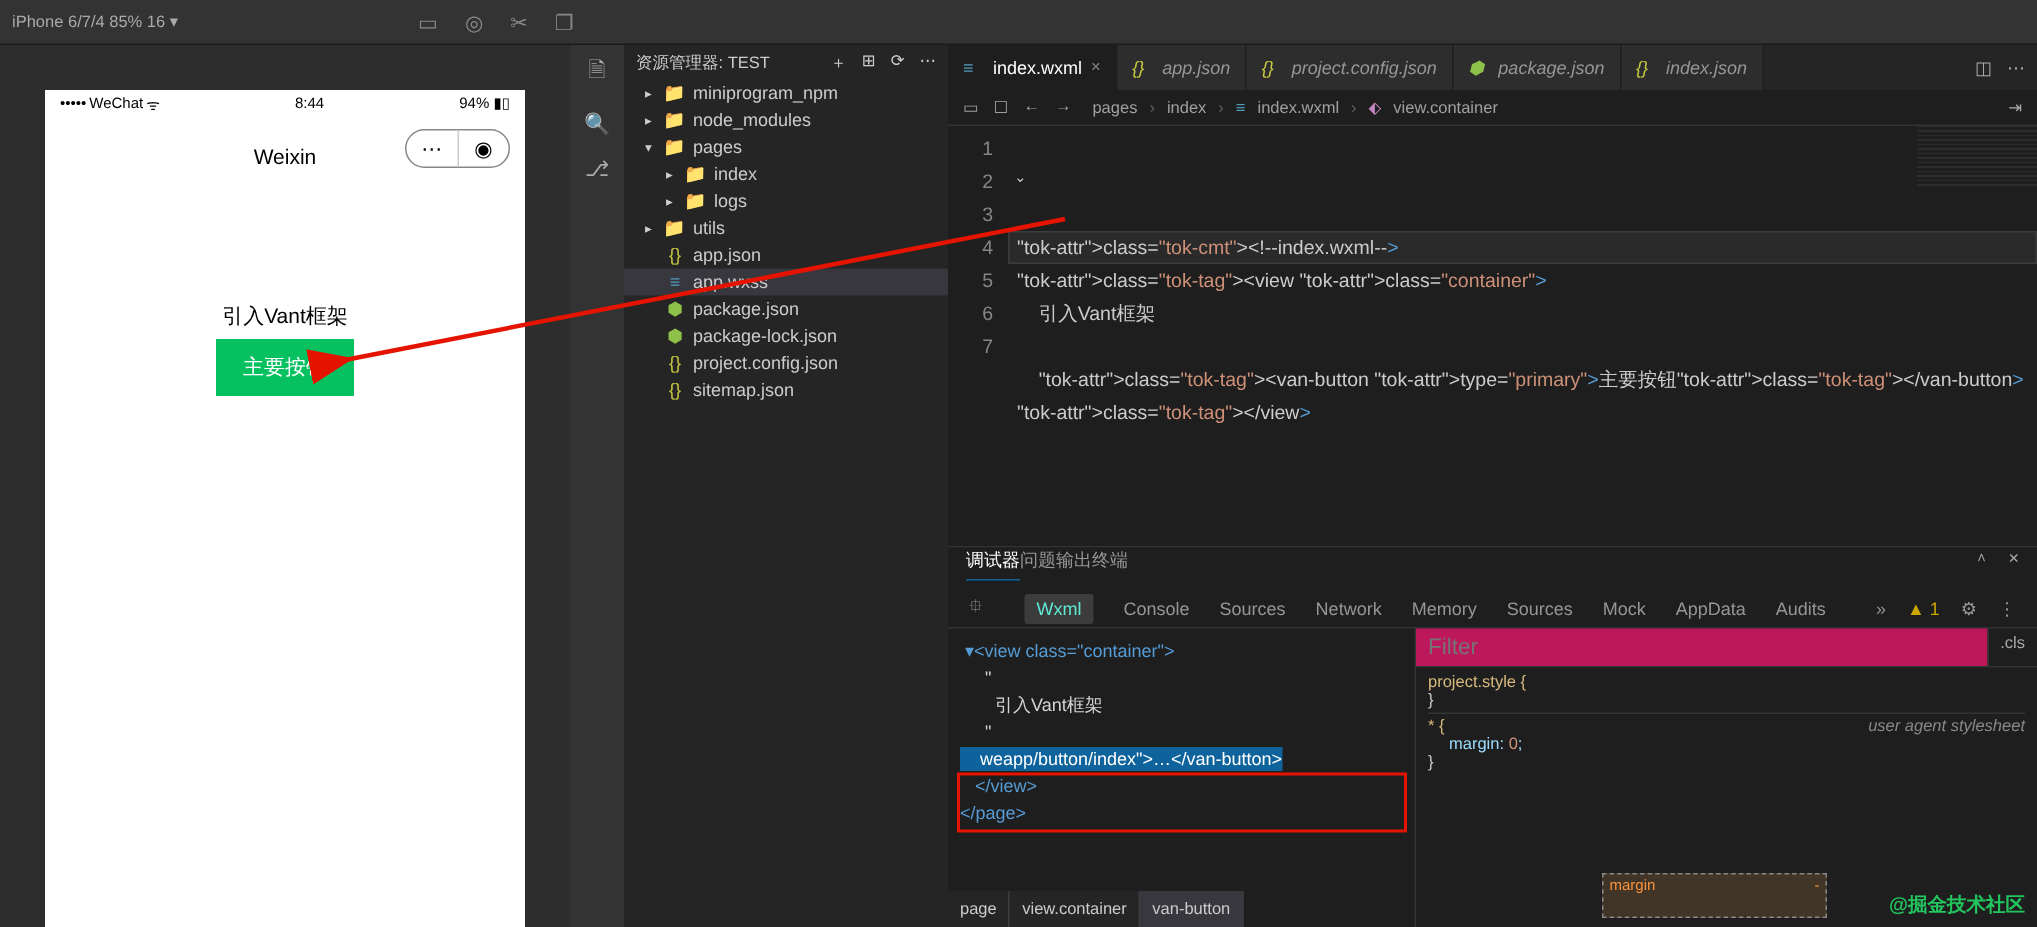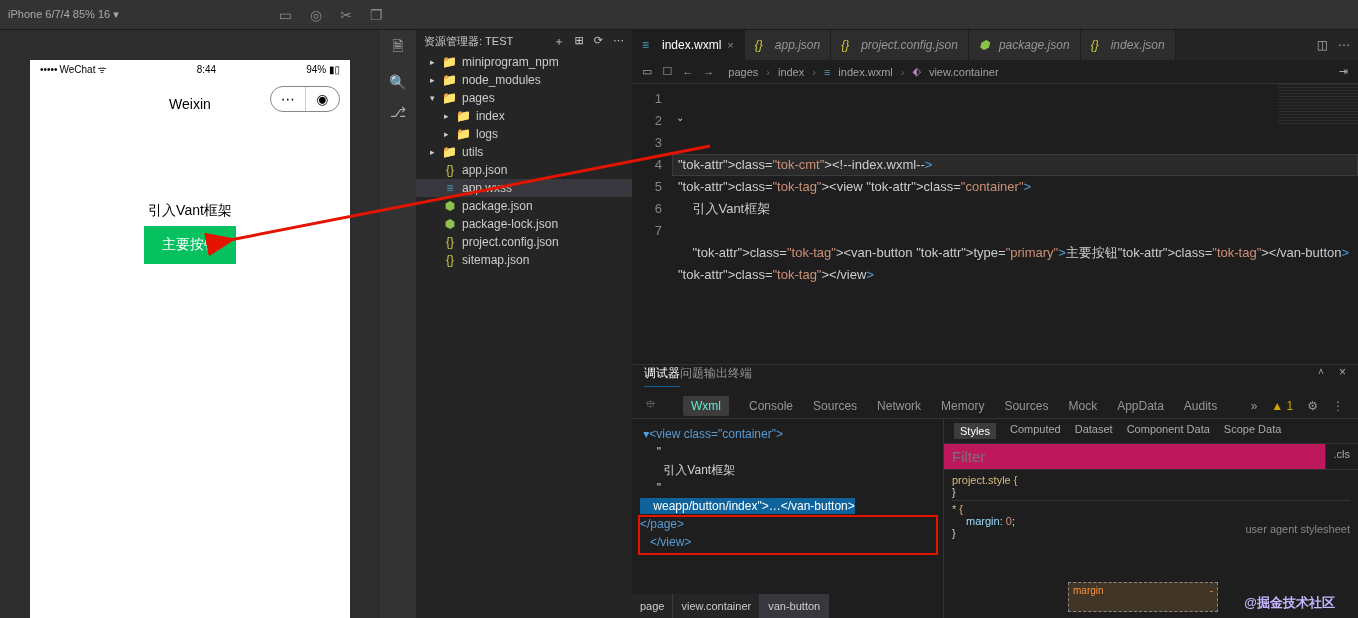--- a/index.html
+++ b/index.html
@@ -98,27 +98,27 @@
 .crumb-path span.on { background: #37373d; }
 
 .styles-pane { width: 415px; border-left: 1px solid #333; display: flex; flex-direction: column; font-size: 11px; }
 .styles-tabs { display: flex; gap: 14px; padding: 4px 10px; border-bottom: 1px solid #333; color: #aaa; }
 .styles-tabs .st { cursor: pointer; }
 .styles-tabs .st.active { color: #fff; background: #3c3c3c; padding: 2px 6px; }
 .filter-row { display: flex; border-bottom: 1px solid #333; }
 .filter-row input { flex: 1; background: #be185d; border: none; color: #ccc; padding: 4px 8px; font-size: 15px; outline: none; }
 .filter-row .cls { padding: 4px 8px; border-left: 1px solid #333; color: #aaa; }
 .styles-body { flex: 1; padding: 4px 8px; font-family: Consolas, monospace; color: #ccc; position: relative; }
-.styles-body .c-ital { color: #888; float: right; margin-top: 20px; }
+.styles-body .c-ital { color: #888; font-style: italic; float: right; }
 .styles-body .brace { color: #ccc; }
 .styles-body .sel2 { color: #d7ba7d; }
 .styles-body .prop { color: #9cdcfe; padding-left: 14px; }
 .styles-body .val { color: #ce9178; }
 .boxmodel { position: absolute; bottom: 6px; right: 140px; width: 150px; height: 30px; border: 1px dashed #888; background: #a67b3f40; font-size: 10px; color: #fb923c; padding: 2px 4px; }
-.watermark { position: absolute; bottom: 6px; right: 23px; color: #c4b5fd; font-size: 13px; font-weight: bold; }
+.watermark { position: absolute; bottom: 6px; right: 8px; color: #22c55e; font-size: 13px; font-weight: bold; }
 </style>
 </head>
 <body>
 
 <div class="top-bar">
   <span class="device">iPhone 6/7/4 85% 16 ▾</span>
   <div class="icons">
     <span>▭</span>
     <span>◎</span>
     <span>✂</span>
@@ -326,37 +326,30 @@
             <span>⋮</span>
           </div>
         </div>
         <div class="debug-body">
           <div class="elements">
             <div class="ln"><span class="tok-tag"> ▾&lt;view class="container"&gt;</span></div>
             <div class="ln q">     "</div>
             <div class="ln" style="color:#d4d4d4">       引入Vant框架</div>
             <div class="ln q">     "</div>
             <div class="ln"><span class="sel">    weapp/button/index"&gt;…&lt;/van-button&gt;</span></div>
+            <div class="ln tok-tag">   &lt;/view&gt;</div>
             <div class="ln tok-tag">&lt;/page&gt;</div>
-            <div class="ln tok-tag">   &lt;/view&gt;</div>
             <div class="redbox" style="left:6px; top:96px; width:300px; height:40px;"></div>
             <div class="crumb-path">
               <span>page</span>
                 <span>view.container</span>
                 <span class="on">van-button</span>
             </div>
           </div>
           <div class="styles-pane">
-            <div class="styles-tabs" id="stylestabs">
-                <span class="st active">Styles</span>
-                <span class="st">Computed</span>
-                <span class="st">Dataset</span>
-                <span class="st">Component Data</span>
-                <span class="st">Scope Data</span>
-              </div>
             <div class="filter-row">
               <input placeholder="Filter" style="">
               <span class="cls">.cls</span>
             </div>
             <div class="styles-body">
               <div><span class="sel2">project.style {</span></div>
               <div class="brace">}</div>
               <div style="border-top:1px solid #333;margin-top:2px;padding-top:2px">
                 <span class="c-ital">user agent stylesheet</span>
                 <span class="sel2">* {</span>

